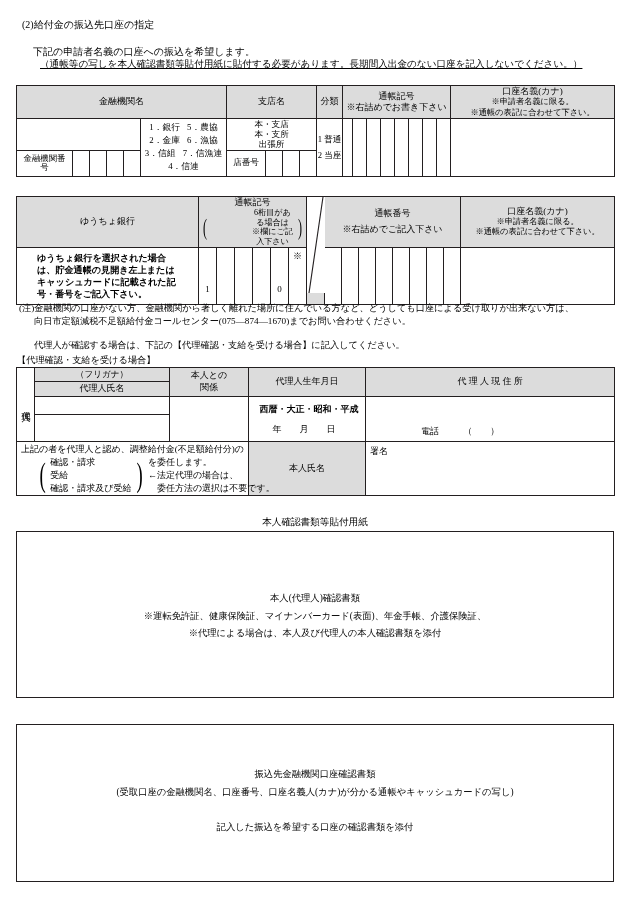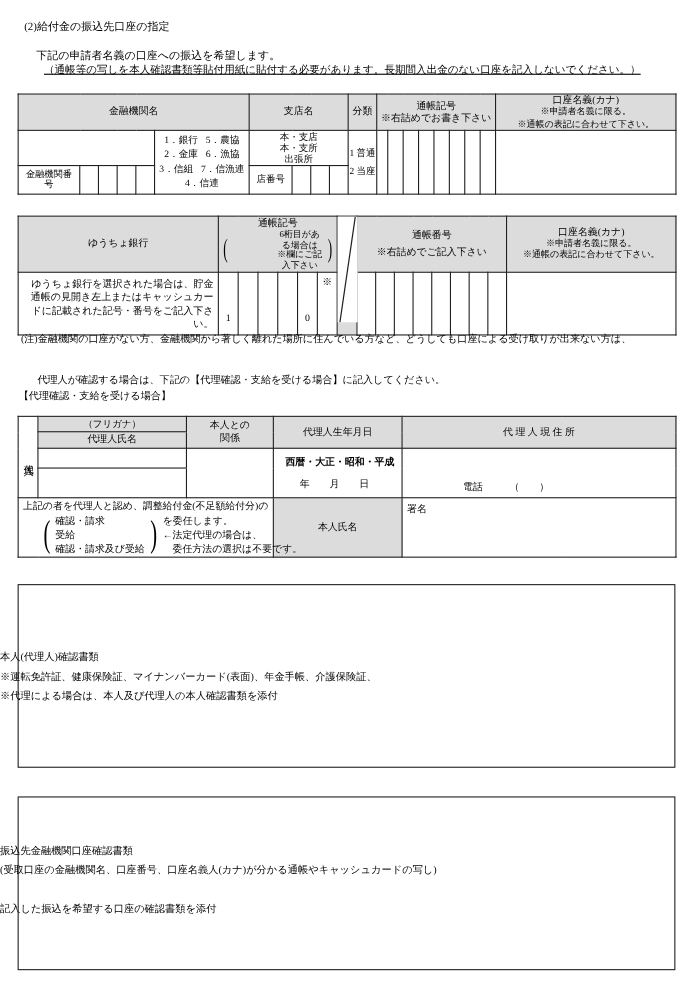--- a/index.html
+++ b/index.html
@@ -149,20 +149,21 @@
   }
   .attach-box {
     position: absolute;
     border: 1.6px solid #231f20;
     box-sizing: border-box;
     background: #fff;
   }
   .attach-inner {
     position: absolute;
     width: 100%;
+    text-align: center;
     font-size: 9.3px;
     line-height: 1.9;
     white-space: nowrap;
   }
   .cline { display: block; }
 </style>
 </head>
 <body>
 
 <div class="page">
@@ -319,21 +320,21 @@
       </td>
 
       <td class="hdr">
         <div>口座名義(カナ)</div>
         <div class="smallnote">※申請者名義に限る。</div>
         <div class="smallnote">※通帳の表記に合わせて下さい。</div>
       </td>
     </tr>
 
     <tr>
-      <td style="height:52px; text-align:right; padding:2px 4px; font-size:9.1px; line-height:1.32; font-weight:normal;">ゆうちょ銀行を選択された場合は、貯金通帳の見開き左上またはキャッシュカードに記載された記号・番号をご記入下さい。</td>
+      <td style="height:52px; text-align:left; padding:2px 20px; font-size:9.1px; line-height:1.32; font-weight:bold;">ゆうちょ銀行を選択された場合は、貯金通帳の見開き左上またはキャッシュカードに記載された記号・番号をご記入下さい。</td>
 
       <td style="vertical-align:bottom; padding-bottom:8px; font-size:9px;">1</td>
       <td class="dash-col" style="vertical-align:bottom; padding-bottom:8px;"></td>
       <td class="dash-col" style="vertical-align:bottom; padding-bottom:8px;"></td>
       <td class="dash-col" style="vertical-align:bottom; padding-bottom:8px;"></td>
       <td class="dash-col" style="vertical-align:bottom; padding-bottom:8px; font-size:9px;">0</td>
       <td class="dash-col" style="vertical-align:top; padding-top:2px; font-size:9px;">※</td>
 
       <td></td>
       <td class="dash-col"></td>
@@ -345,28 +346,31 @@
       <td class="dash-col"></td>
 
       <td></td>
     </tr>
   </tbody>
     </table>
 
   <div class="note" style="left:19px; top:302px;">
     <span>(注)</span><span>金融機関の口座がない方、金融機関から著しく離れた場所に住んでいる方など、どうしても口座による受け取りが出来ない方は、</span>
   </div>
+  <div class="note" style="left:34px; top:315px;">
+    <span>向日市定額減税不足額給付金コールセンター(075―874―1670)までお問い合わせください。</span>
+  </div>
   <div class="note" style="left:34px; top:339px;">
     <span>代理人が確認する場合は、下記の【代理確認・支給を受ける場合】に記入してください。</span>
   </div>
   <div class="note" style="left:17px; top:354px;">
     <span>【代理確認・支給を受ける場合】</span>
   </div>
 
-  <table class="tbl" style="left:16px; top:367px; width:598px; border:1.6px solid #231f20;margin-top:11px;">
+  <table class="tbl" style="left:16px; top:367px; width:598px; border:1.6px solid #231f20;">
     <colgroup>
       <col style="width:18px">
       <col style="width:135px">
       <col style="width:79px">
       <col style="width:117px">
       <col style="width:145px">
       <col style="width:104px">
     </colgroup>
 
     <tbody>
@@ -422,20 +426,21 @@
         </div>
       </td>
       <td class="hdr" style="font-size:9px;">本人氏名</td>
       <td colspan="2" style="vertical-align:top; text-align:left; padding:3px 0 0 4px; font-size:9px;">
         <span>署名</span>
       </td>
     </tr>
   </tbody>
     </table>
 
+  <div class="attach-title" style="left:0; top:516px;">本人確認書類等貼付用紙</div>
 
   <div class="attach-box" style="left:16px; top:531px; width:598px; height:167px;"></div>
 
   <div class="attach-inner" style="left:0; top:590px;">
     <span class="cline">本人(代理人)確認書類</span>
     <span class="cline">※運転免許証、健康保険証、マイナンバーカード(表面)、年金手帳、介護保険証、</span>
     <span class="cline">※代理による場合は、本人及び代理人の本人確認書類を添付</span>
   </div>
 
   <div class="attach-box" style="left:16px; top:724px; width:598px; height:158px;"></div>

